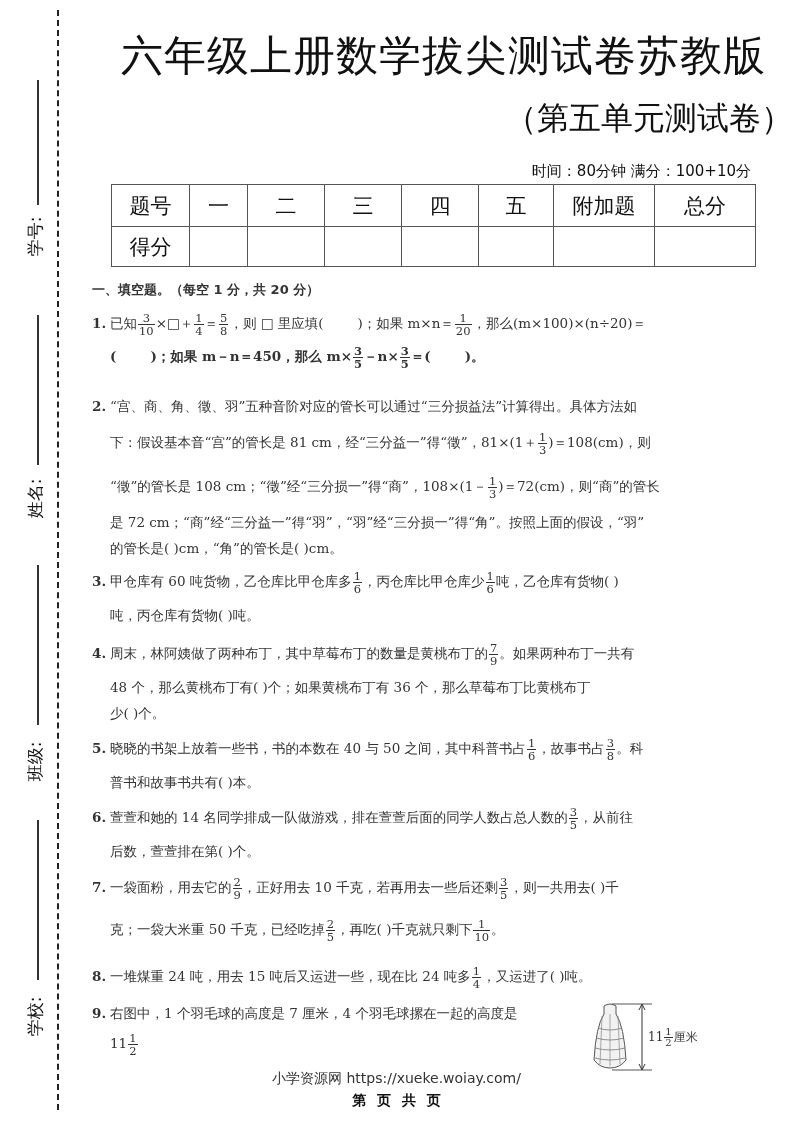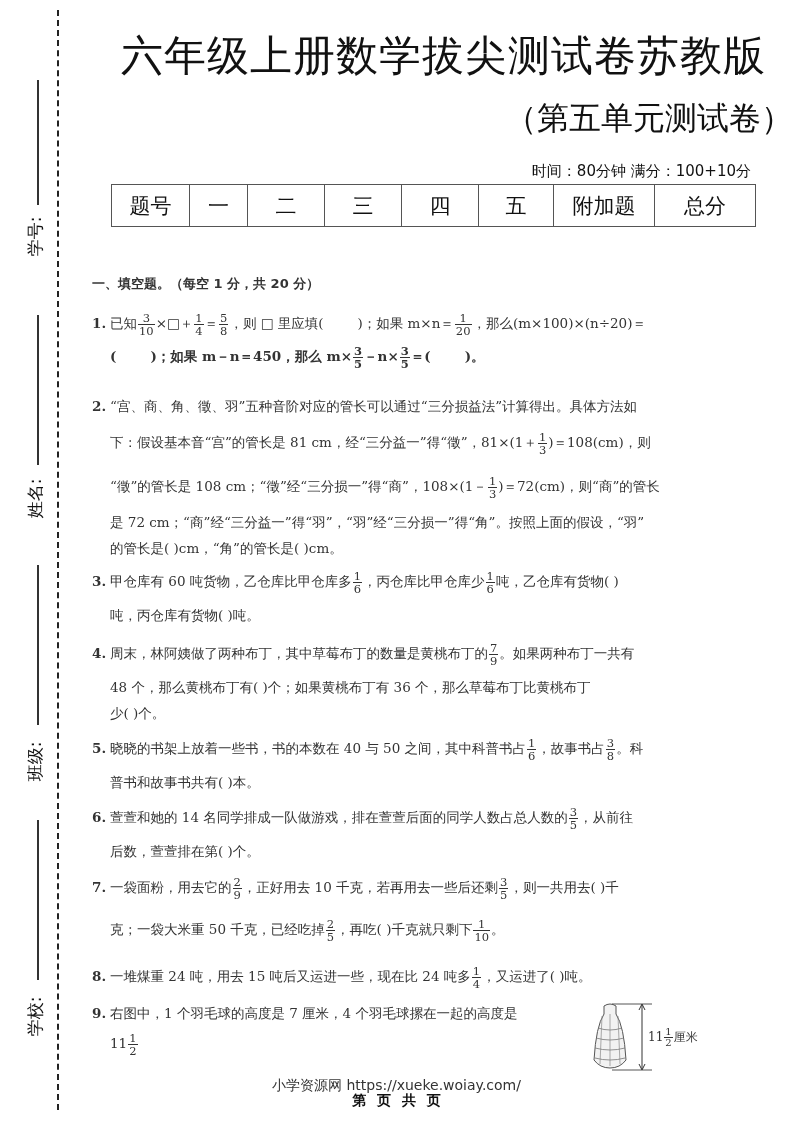--- a/index.html
+++ b/index.html
@@ -9,33 +9,33 @@
   .title { left:0; width:793px; top:30px; text-align:center; padding-left:94px; box-sizing:border-box;
            font-family:"DejaVu Sans","Liberation Sans",sans-serif; font-size:42px; letter-spacing:1px; color:#111; line-height:52px; }
   .subtitle { left:0; width:793px; top:96px; text-align:right; padding-left:102px; box-sizing:border-box;
            font-family:"DejaVu Sans","Liberation Sans",sans-serif; font-size:32px; color:#111; line-height:44px; }
   .meta { right:42px; top:162px; font-family:"DejaVu Sans","Liberation Sans",sans-serif; font-size:15px; color:#111; }
   table.score { position:absolute; left:111px; top:184px; border-collapse:collapse;
            font-family:"DejaVu Sans","Liberation Sans",sans-serif; font-size:21px; color:#111; }
   table.score td { border:1.5px solid #555; text-align:center; padding:0; }
   table.score tr.r1 td { height:41px; }
   table.score tr.r2 td { height:39px; }
-  .section { left:92px; top:275px; font-size:13px; font-weight:bold; color:#333; font-family:"DejaVu Sans","Liberation Sans",sans-serif; }
+  .section { left:92px; top:281px; font-size:13px; font-weight:bold; color:#333; font-family:"DejaVu Sans","Liberation Sans",sans-serif; }
   .q { left:92px; width:610px; font-size:13.5px; color:#333; line-height:22px; }
   .q .num { font-weight:bold; display:inline-block; width:18px; }
   .q .line { position:absolute; white-space:nowrap; }
   .frac { display:inline-block; vertical-align:middle; text-align:center; font-size:11.5px; line-height:12px; margin:0 1px; }
   .frac span { display:block; padding:0 1px; }
   .frac span.n { border-bottom:1px solid #333; }
   .blank { display:inline-block; width:34px; }
   .side-dash { left:57px; top:10px; width:0; height:1100px; border-left:2px dashed #222; }
   .side-label { font-family:"DejaVu Sans","Liberation Sans",sans-serif; font-size:17px; color:#111;
                 transform:rotate(-90deg); transform-origin:center; white-space:nowrap; }
   .side-line { width:2px; background:#333; left:37px; }
-  .footer-url { left:0; width:793px; text-align:center; top:1070px; font-family:"DejaVu Sans","Liberation Sans",sans-serif; font-size:14px; color:#333;margin-top:7px; }
+  .footer-url { left:0; width:793px; text-align:center; top:1070px; font-family:"DejaVu Sans","Liberation Sans",sans-serif; font-size:14px; color:#333; }
   .footer-page { left:0; width:793px; text-align:center; top:1092px; font-family:"DejaVu Sans","Liberation Sans",sans-serif; font-size:14px; font-weight:bold; color:#111; word-spacing:6px; }
   .shuttle { left:590px; top:1002px; width:110px; height:70px; }
 </style>
 </head>
 <body>
 
 <div class="abs side-dash"></div>
 
 <div class="abs side-line" style="top:80px;height:125px;"></div>
 <div class="abs side-label" style="left:16px;top:225px;">学号:</div>
@@ -57,20 +57,30 @@
   <tbody>
       <tr class="r1">
     <td style="width:77px">题号</td>
     <td style="width:57px">一</td>
     <td style="width:76px">二</td>
     <td style="width:76px">三</td>
     <td style="width:76px">四</td>
     <td style="width:74px">五</td>
     <td style="width:100px">附加题</td>
     <td style="width:100px">总分</td>
+  </tr>
+  <tr class="r2">
+    <td>得分</td>
+    <td></td>
+    <td></td>
+    <td></td>
+    <td></td>
+    <td></td>
+    <td></td>
+    <td></td>
   </tr>
 </tbody>
   </table>
 
 <div class="abs section">一、填空题。（每空 1 分，共 20 分）</div>
 
 <div class="abs q" style="top:312px;">
   <div class="line" style="top:0;">
     <span class="num">1.</span><span>已知</span><span class="frac"><span class="n">3</span><span>10</span></span><span>×□＋</span><span class="frac"><span class="n">1</span><span>4</span></span><span>＝</span><span class="frac"><span class="n">5</span><span>8</span></span><span>，则 □ 里应填(</span><span class="blank"></span><span>)；如果 m×n＝</span><span class="frac"><span class="n">1</span><span>20</span></span><span>，那么(m×100)×(n÷20)＝</span>
   </div>

